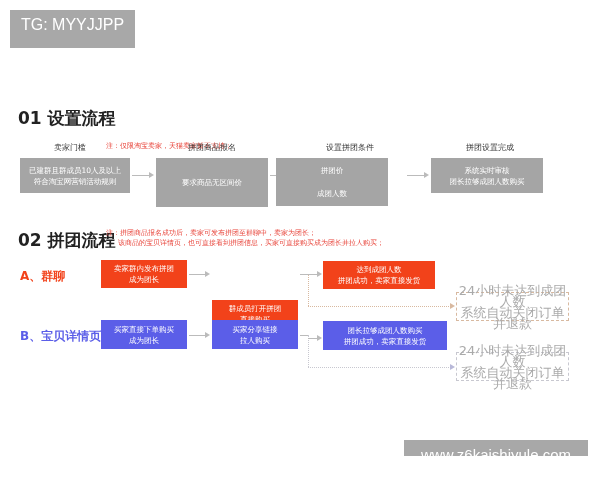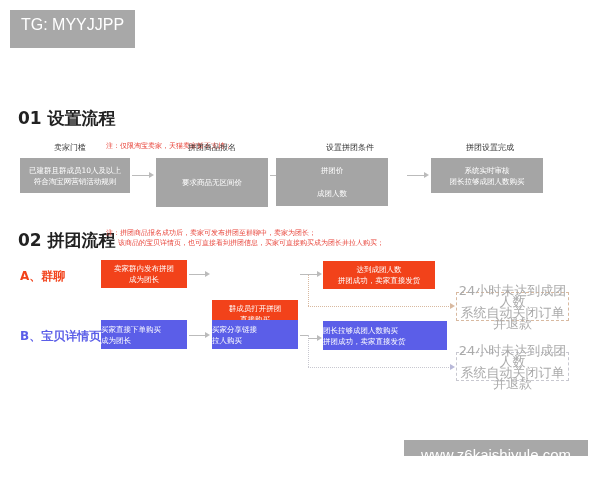--- a/index.html
+++ b/index.html
@@ -9,21 +9,21 @@
   .tag { left:10px; top:10px; width:125px; height:38px; background:#a8a8a8; color:#fff;
          font-family:"Liberation Sans", sans-serif; font-size:16px; line-height:30px; text-align:center; }
   .sec-title { font-weight:bold; font-size:17px; color:#222; white-space:nowrap;text-align:right; }
   .note { font-size:7px; color:#e8443a; line-height:10px; white-space:nowrap; }
   .col-head { font-size:8px; color:#333; text-align:center; width:110px; }
   .gbox { background:#a5a5a5; color:#fff; font-size:7.5px; line-height:11px; text-align:center;
           display:flex; align-items:center; justify-content:center; flex-direction:column; }
   .rbox { background:#f2421a; color:#fff; font-size:7.5px; line-height:11px; text-align:center;
           display:flex; align-items:center; justify-content:center; flex-direction:column; }
   .bbox { background:#5b5ee8; color:#fff; font-size:7.5px; line-height:11px; text-align:center;
-          display:flex; align-items:flex-start; justify-content:center; flex-direction:column; }
+          display:flex; align-items:center; justify-content:center; flex-direction:column; }
   .dbox { border:1px dashed #d8b9a0; color:#aaa; font-size:13px; line-height:11px; text-align:center;
           display:flex; align-items:center; justify-content:center; flex-direction:column; background:#fff; }
   .dbox.gray { border-color:#c8c8d0; }
   .row-label { font-weight:bold; font-size:12px; white-space:nowrap; }
   .line { background:#bbb; }
   .arrow { width:0; height:0; border-top:3px solid transparent; border-bottom:3px solid transparent; border-left:5px solid #bbb; }
   .wm { left:404px; top:440px; width:184px; height:16px; background:#a8a8a8; color:#fff;
         font-family:"Liberation Sans", sans-serif; font-size:15px; line-height:30px; text-align:center; }
 </style>
 </head>

